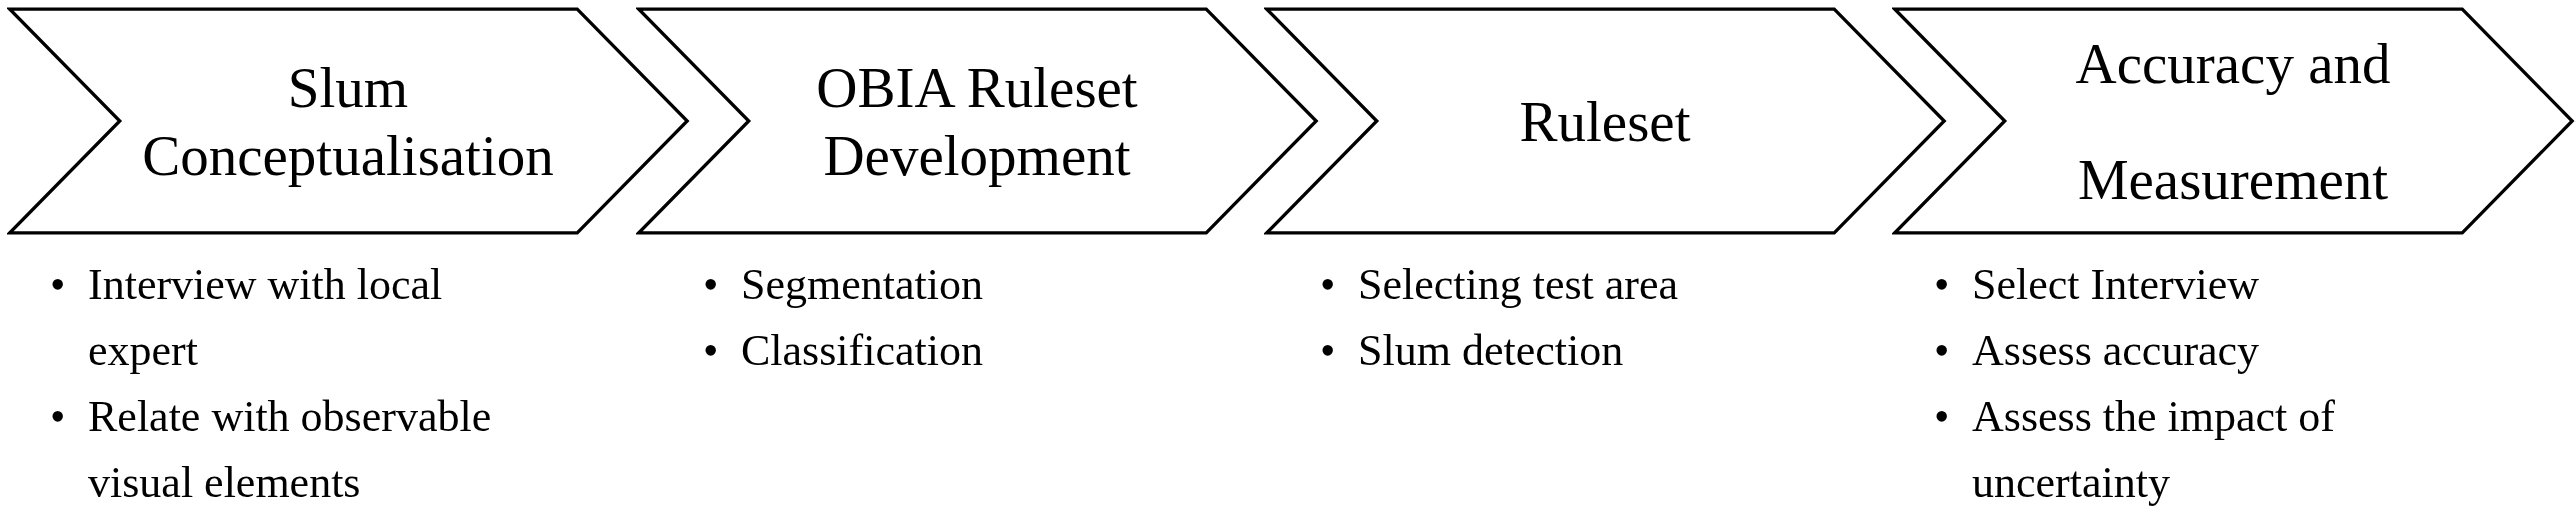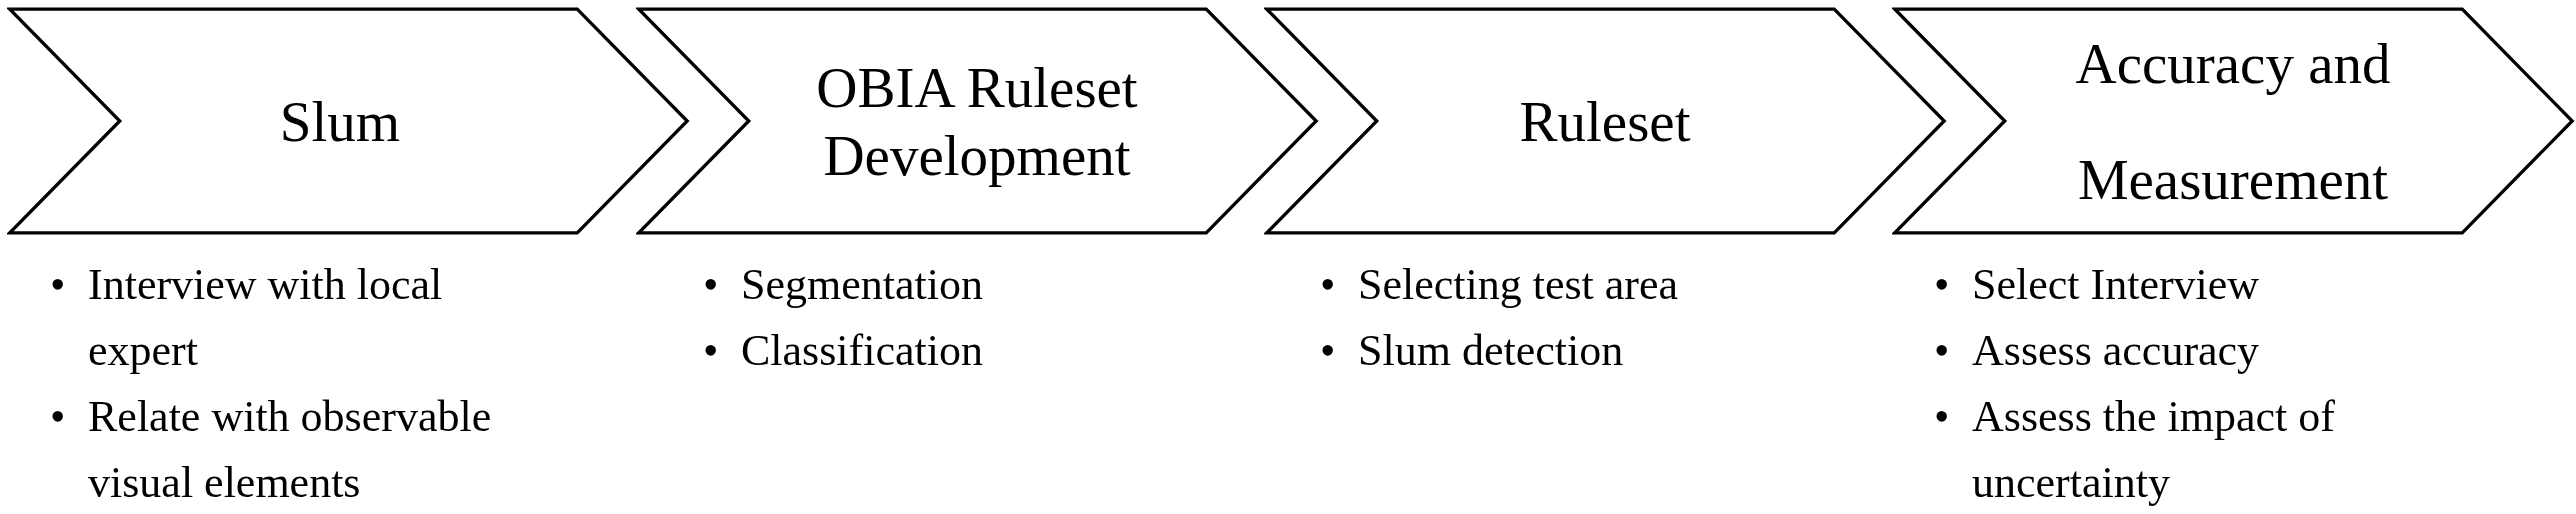--- a/index.html
+++ b/index.html
@@ -55,41 +55,42 @@
     width: 38px;
   }
   .bullet-text {
     max-width: 432px;
   }
   
   .shape-1  { left: 7.3px; }
   .shape-2  { left: 636px; }
   .shape-3  { left: 1264px; }
   .shape-4  { left: 1892px; }
-  .title-1  { left: 1px; }
+  .title-1  { left: 9px; }
   .title-2  { left: 638px; }
   .title-3  { left: 1266px; }
   .title-4  { left: 1894px; gap: 48px; }
   .bullets-1 { left: 50px; }
   .bullets-2 { left: 703px; }
   .bullets-3 { left: 1320px; }
   .bullets-4 { left: 1934px; }
 </style>
 </head>
 <body>
 
 <div class="figure">
 
   <div class="stage-shape shape-1">
     <svg width="683" height="228" viewBox="-3 -3 930 311" xmlns="http://www.w3.org/2000/svg">
       <polygon points="0,0 774,0 924,152.5 774,305 0,305 150,152.5" fill="#ffffff" stroke="#000000" stroke-width="4.5" stroke-linejoin="miter"></polygon>
     </svg>
   </div>
   <div class="stage-title title-1">
     <div>Slum</div>
+    <div>Conceptualisation</div>
   </div>
   <ul class="bullets bullets-1">
     <li class="bullet-item">
       <span class="bullet-marker">•</span>
       <span class="bullet-text">Interview with local expert</span>
     </li>
     <li class="bullet-item">
       <span class="bullet-marker">•</span>
       <span class="bullet-text">Relate with observable visual elements</span>
     </li>

